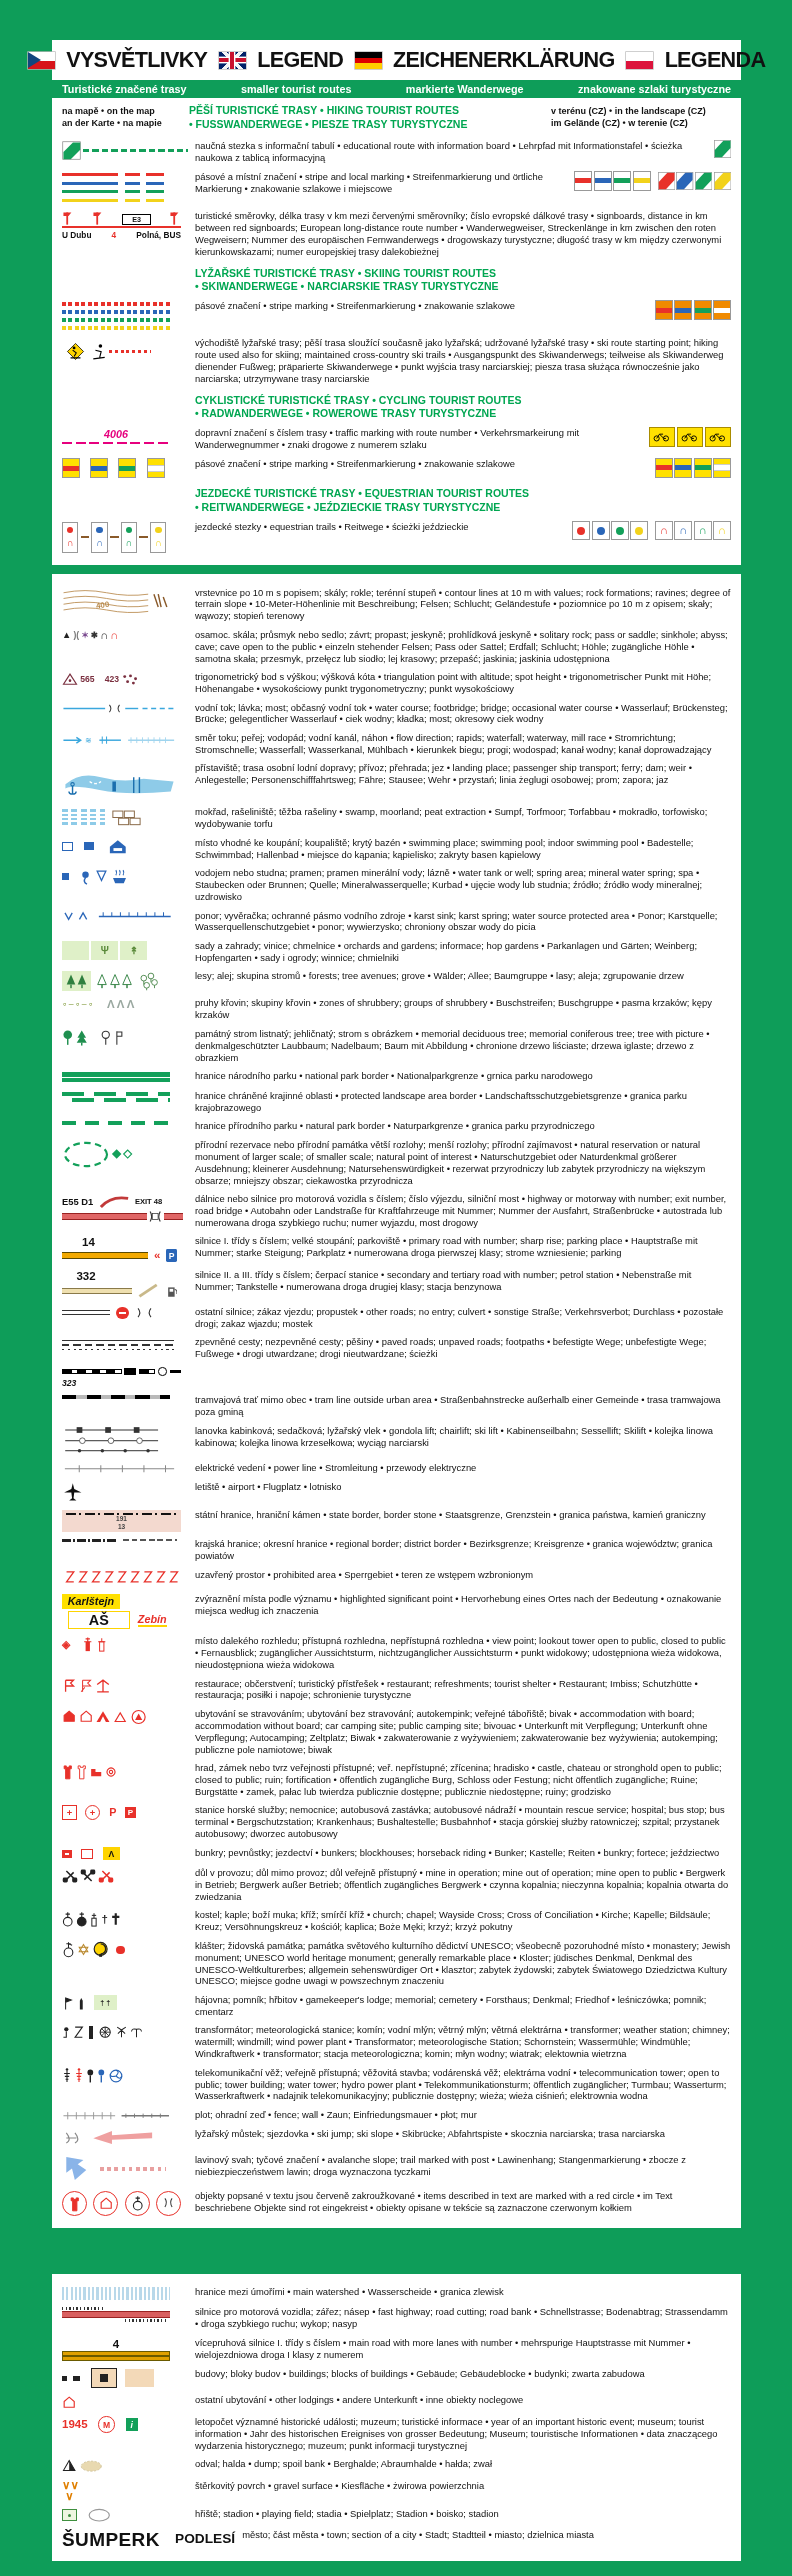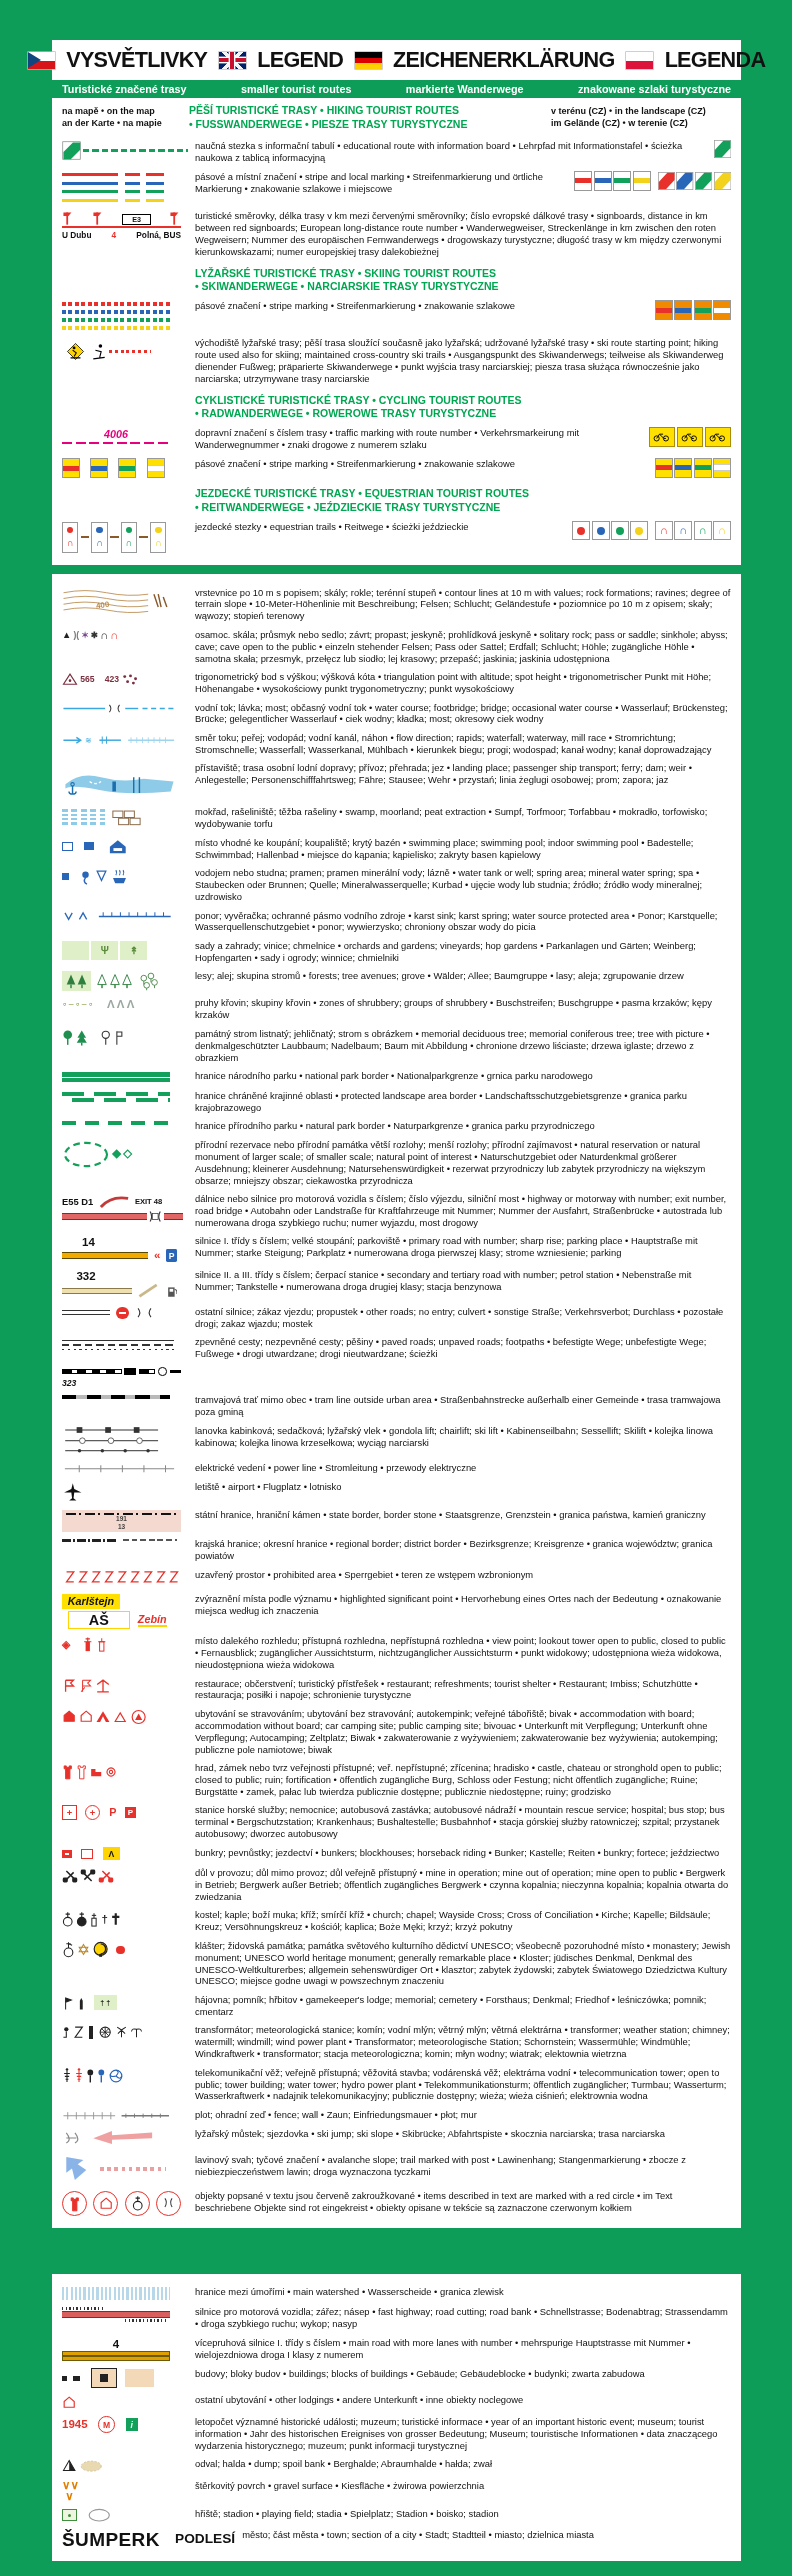--- a/index.html
+++ b/index.html
@@ -484,21 +484,21 @@
             </svg>
           </div>
           <div class="tx">ponor; vyvěračka; ochranné pásmo vodního zdroje • karst sink; karst spring; water source protected area • Ponor; Karstquelle; Wasserquellenschutzgebiet • ponor; wywierzysko; chroniony obszar wody do picia</div>
         </div>
         <div class="row">
           <div class="sy">
             <span style="width:27px;height:19px;background:#dff0c8;display:inline-block"></span>
             <span style="width:27px;height:19px;background:#dff0c8;display:inline-flex;align-items:center;justify-content:center;color:#5a8a3a;font-weight:bold;font-size:10px">Ψ</span>
             <span style="width:27px;height:19px;background:#dff0c8;display:inline-flex;align-items:center;justify-content:center;color:#5a8a3a;font-weight:bold;font-size:10px">↟</span>
           </div>
-          <div class="tx">sady a zahrady; vinice; chmelnice • orchards and gardens; vineyards; hop gardens • Parkanlagen und Gärten; Weinberg; Hopfengarten • sady i ogrody; winnice; chmielniki</div>
+          <div class="tx">sady a zahrady; vinice; chmelnice • orchards and gardens; informace; hop gardens • Parkanlagen und Gärten; Weinberg; Hopfengarten • sady i ogrody; winnice; chmielniki</div>
         </div>
         <div class="row">
           <div class="sy">
             <span style="width:29px;height:20px;background:#dff0c8;display:inline-flex;align-items:center;justify-content:center;gap:1.4px">
               <svg width="10" height="16" viewBox="0 0 14 22">
                 <path d="M7 2 L13 16 H1 Z" fill="#2f7f3f"></path>
                 <rect x="6" y="16" width="2" height="5" fill="#2f7f3f"></rect>
               </svg>
               <svg width="10" height="16" viewBox="0 0 14 22">
                 <path d="M7 2 L13 16 H1 Z" fill="#2f7f3f"></path>

